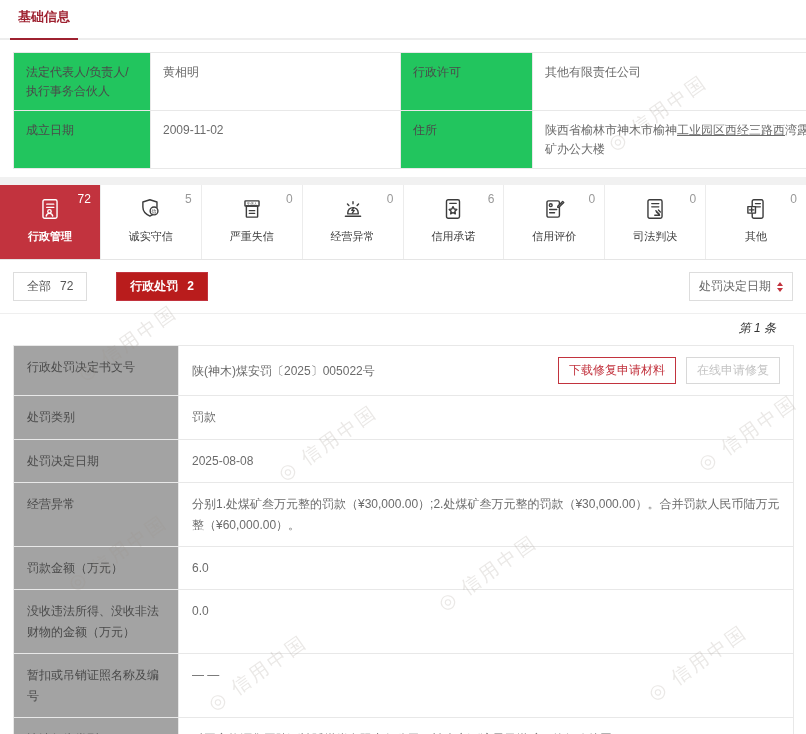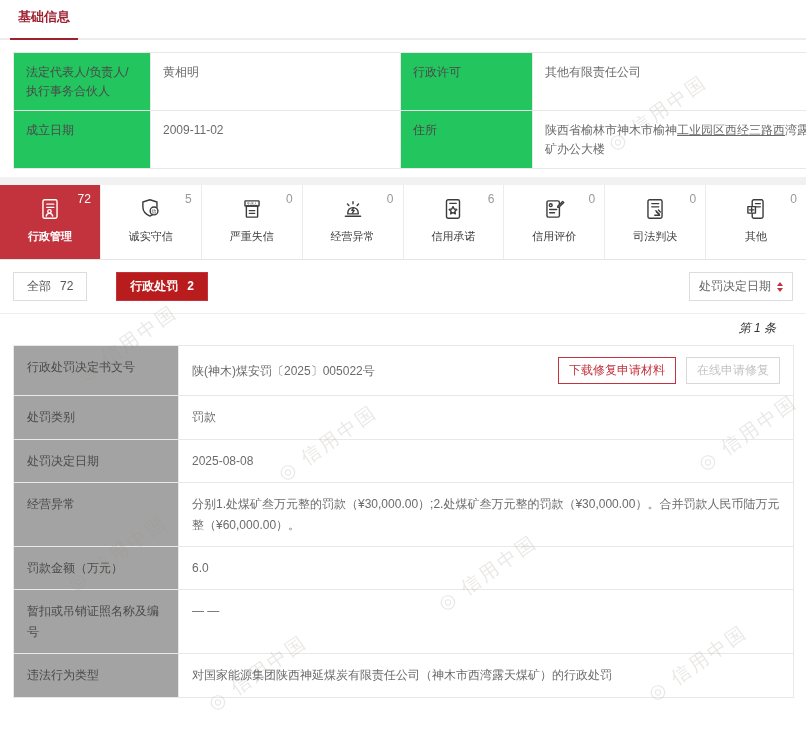--- a/index.html
+++ b/index.html
@@ -251,20 +251,24 @@
     </tr>
     <tr>
       <td class="lbl">经营异常</td>
       <td class="val">分别1.处煤矿叁万元整的罚款（¥30,000.00）;2.处煤矿叁万元整的罚款（¥30,000.00）。合并罚款人民币陆万元整（¥60,000.00）。</td>
     </tr>
     <tr>
       <td class="lbl">罚款金额（万元）</td>
       <td class="val">6.0</td>
     </tr>
     <tr>
+      <td class="lbl">没收违法所得、没收非法财物的金额（万元）</td>
+      <td class="val">0.0</td>
+    </tr>
+    <tr>
       <td class="lbl">暂扣或吊销证照名称及编号</td>
       <td class="val">— —</td>
     </tr>
     <tr>
       <td class="lbl">违法行为类型</td>
       <td class="val">对国家能源集团陕西神延煤炭有限责任公司（神木市西湾露天煤矿）的行政处罚</td>
     </tr>
 
   </tbody>
     </table>

